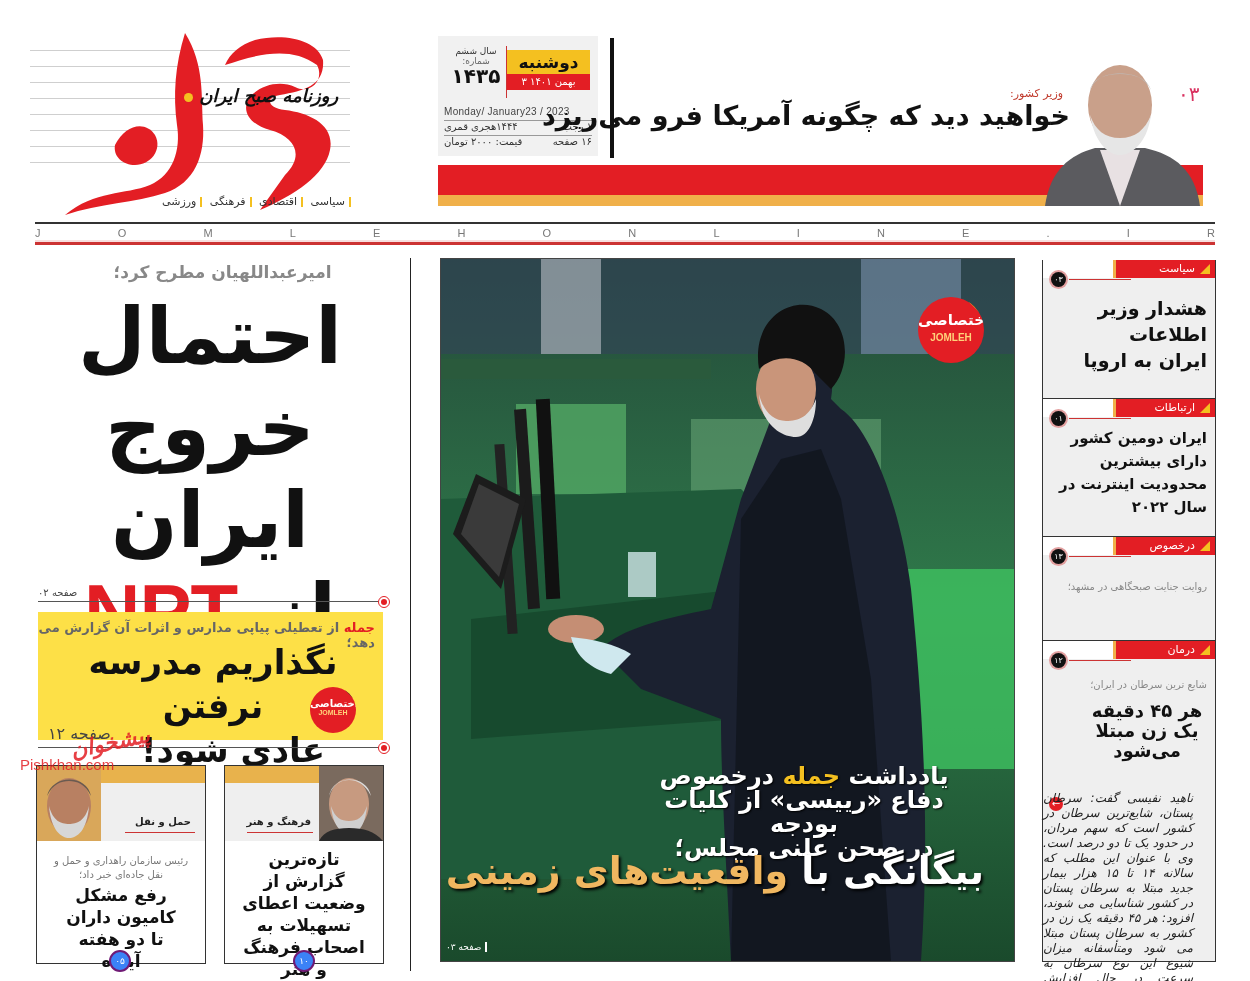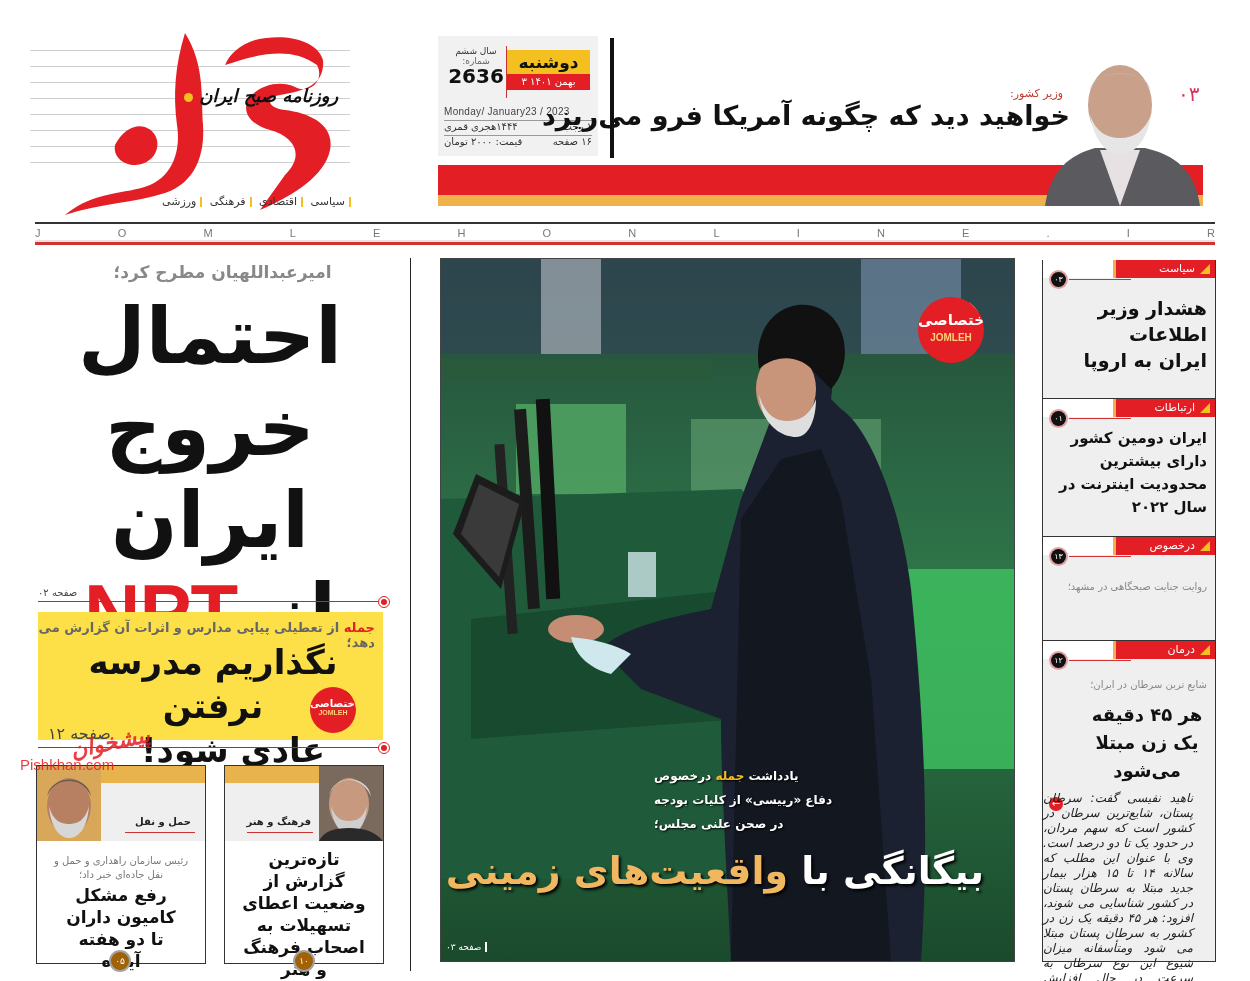--- a/index.html
+++ b/index.html
@@ -68,25 +68,25 @@
   .watermark .en { font-size:15px; font-family:"Liberation Sans", sans-serif; }
 
   .card { top:765px; width:168px; height:197px; border:1px solid #333; background:#fff; }
   .card-band { position:absolute; left:0; top:0; width:100%; height:17px; background:#e8b24c; }
   .card-gray { position:absolute; left:0; top:17px; width:100%; height:58px; background:#efefef; }
   .card-photo { position:absolute; top:0; width:64px; height:75px; }
   .card-cat { position:absolute; top:50px; font-size:10px; color:#222; font-weight:bold; }
   .card-cat-line { position:absolute; top:66px; height:1px; background:#c33; width:64px; }
   .card-kicker { position:absolute; top:88px; width:100%; text-align:center; font-size:10px; color:#777; line-height:14px; }
   .card-headline { position:absolute; width:100%; text-align:center; font-size:17px; line-height:22px; font-weight:bold; color:#111; }
-  .num-dot { width:18px; height:18px; border-radius:50%; background:#a16207; color:#fff; font-size:9px; text-align:center; line-height:18px; font-family:"Liberation Sans", sans-serif; border:2px solid #a3a3a3; }
+  .num-dot { width:18px; height:18px; border-radius:50%; background:#3b82f6; color:#fff; font-size:9px; text-align:center; line-height:18px; font-family:"Liberation Sans", sans-serif; border:2px solid #701a75; }
 
   
   .photo { left:440px; top:258px; width:573px; height:702px; background:#1d5a36; overflow:hidden; border:1px solid #444; }
-  .photo-kicker { position:absolute; right:60px; top:505px; width:300px; text-align:left; font-size:12px; line-height:24px; color:#fff; font-weight:bold; text-shadow:1px 1px 2px #000; }
+  .photo-kicker { position:absolute; right:60px; top:505px; width:300px; text-align:center; font-size:24px; line-height:24px; color:#fff; font-weight:bold; text-shadow:1px 1px 2px #000; }
   .photo-kicker b { color:#f4c020; }
   .photo-headline { position:absolute; right:30px; top:590px; font-size:38px; font-weight:bold; color:#fff; text-shadow:2px 2px 3px #000; white-space:nowrap; }
   .photo-headline b { color:#f0b760; }
   .photo-page { position:absolute; left:5px; top:683px; font-size:9px; color:#fff; border-right:2px solid #fff; padding-right:4px; }
   .photo-badge { position:absolute; right:30px; top:38px; width:66px; height:66px; }
 
   
   .right-box { left:1042px; width:172px; border:1px solid #333; border-top:none; background:#efefef; }
   .sec-header { position:absolute; left:0; top:0; width:100%; height:18px; }
   .sec-header .white { position:absolute; left:0; top:0; width:70px; height:18px; background:#fff; }
@@ -133,21 +133,21 @@
 </div>
 
 <div class="abs datebox">
   <div class="day-block">
     <div class="day-name">دوشنبه</div>
     <div class="day-date">۳ بهمن ۱۴۰۱</div>
   </div>
   <div class="issue rtl">
     <div class="l1">سال ششم</div>
     <div class="l2">شماره:</div>
-    <div class="num">2636</div>
+    <div class="num">۱۴۳۵</div>
   </div>
   <div class="eng-date">Monday/ January23 / 2023</div>
   <div class="meta-row" style="top:84px;">
     <span>۱ رجب</span>
     <span>۱۴۴۴هجری قمری</span>
   </div>
   <div class="meta-row" style="top:99px;">
     <span>۱۶ صفحه</span>
     <span>قیمت: ۲۰۰۰ تومان</span>
   </div>
@@ -364,16 +364,16 @@
 <div class="abs right-box" style="top:640px; height:320px; border-top:1px solid #333;">
   <div class="sec-header">
     <div class="white"></div>
     <div class="stripe"></div>
     <div class="red rtl">درمان</div>
     <div class="tri"></div>
   </div>
   <div class="sec-num">۱۲</div>
   <div class="sec-num-line"></div>
   <div class="sec-kicker rtl" style="top:38px;">شایع ترین سرطان در ایران؛</div>
-  <div class="sec-headline rtl" style="top:60px; width:120px; font-size:18px; line-height:28px; text-align:center;">هر ۴۵ دقیقه یک زن مبتلا می‌شود</div>
+  <div class="sec-headline rtl" style="top:60px; width:120px; font-size:18px; line-height:20px; text-align:center;">هر ۴۵ دقیقه یک زن مبتلا می‌شود</div>
   <div class="arrow-icon">←</div>
   <div class="body-text rtl">ناهید نفیسی گفت: سرطان پستان، شایع‌ترین سرطان در کشور است که سهم مردان، در حدود یک تا دو درصد است. وی با عنوان این مطلب که سالانه ۱۴ تا ۱۵ هزار بیمار جدید مبتلا به سرطان پستان در کشور شناسایی می شوند، افزود: هر ۴۵ دقیقه یک زن در کشور به سرطان پستان مبتلا می شود ومتأسفانه میزان شیوع این نوع سرطان به سرعت در حال افزایش است...</div>
 </div>
 
 </body></html>

